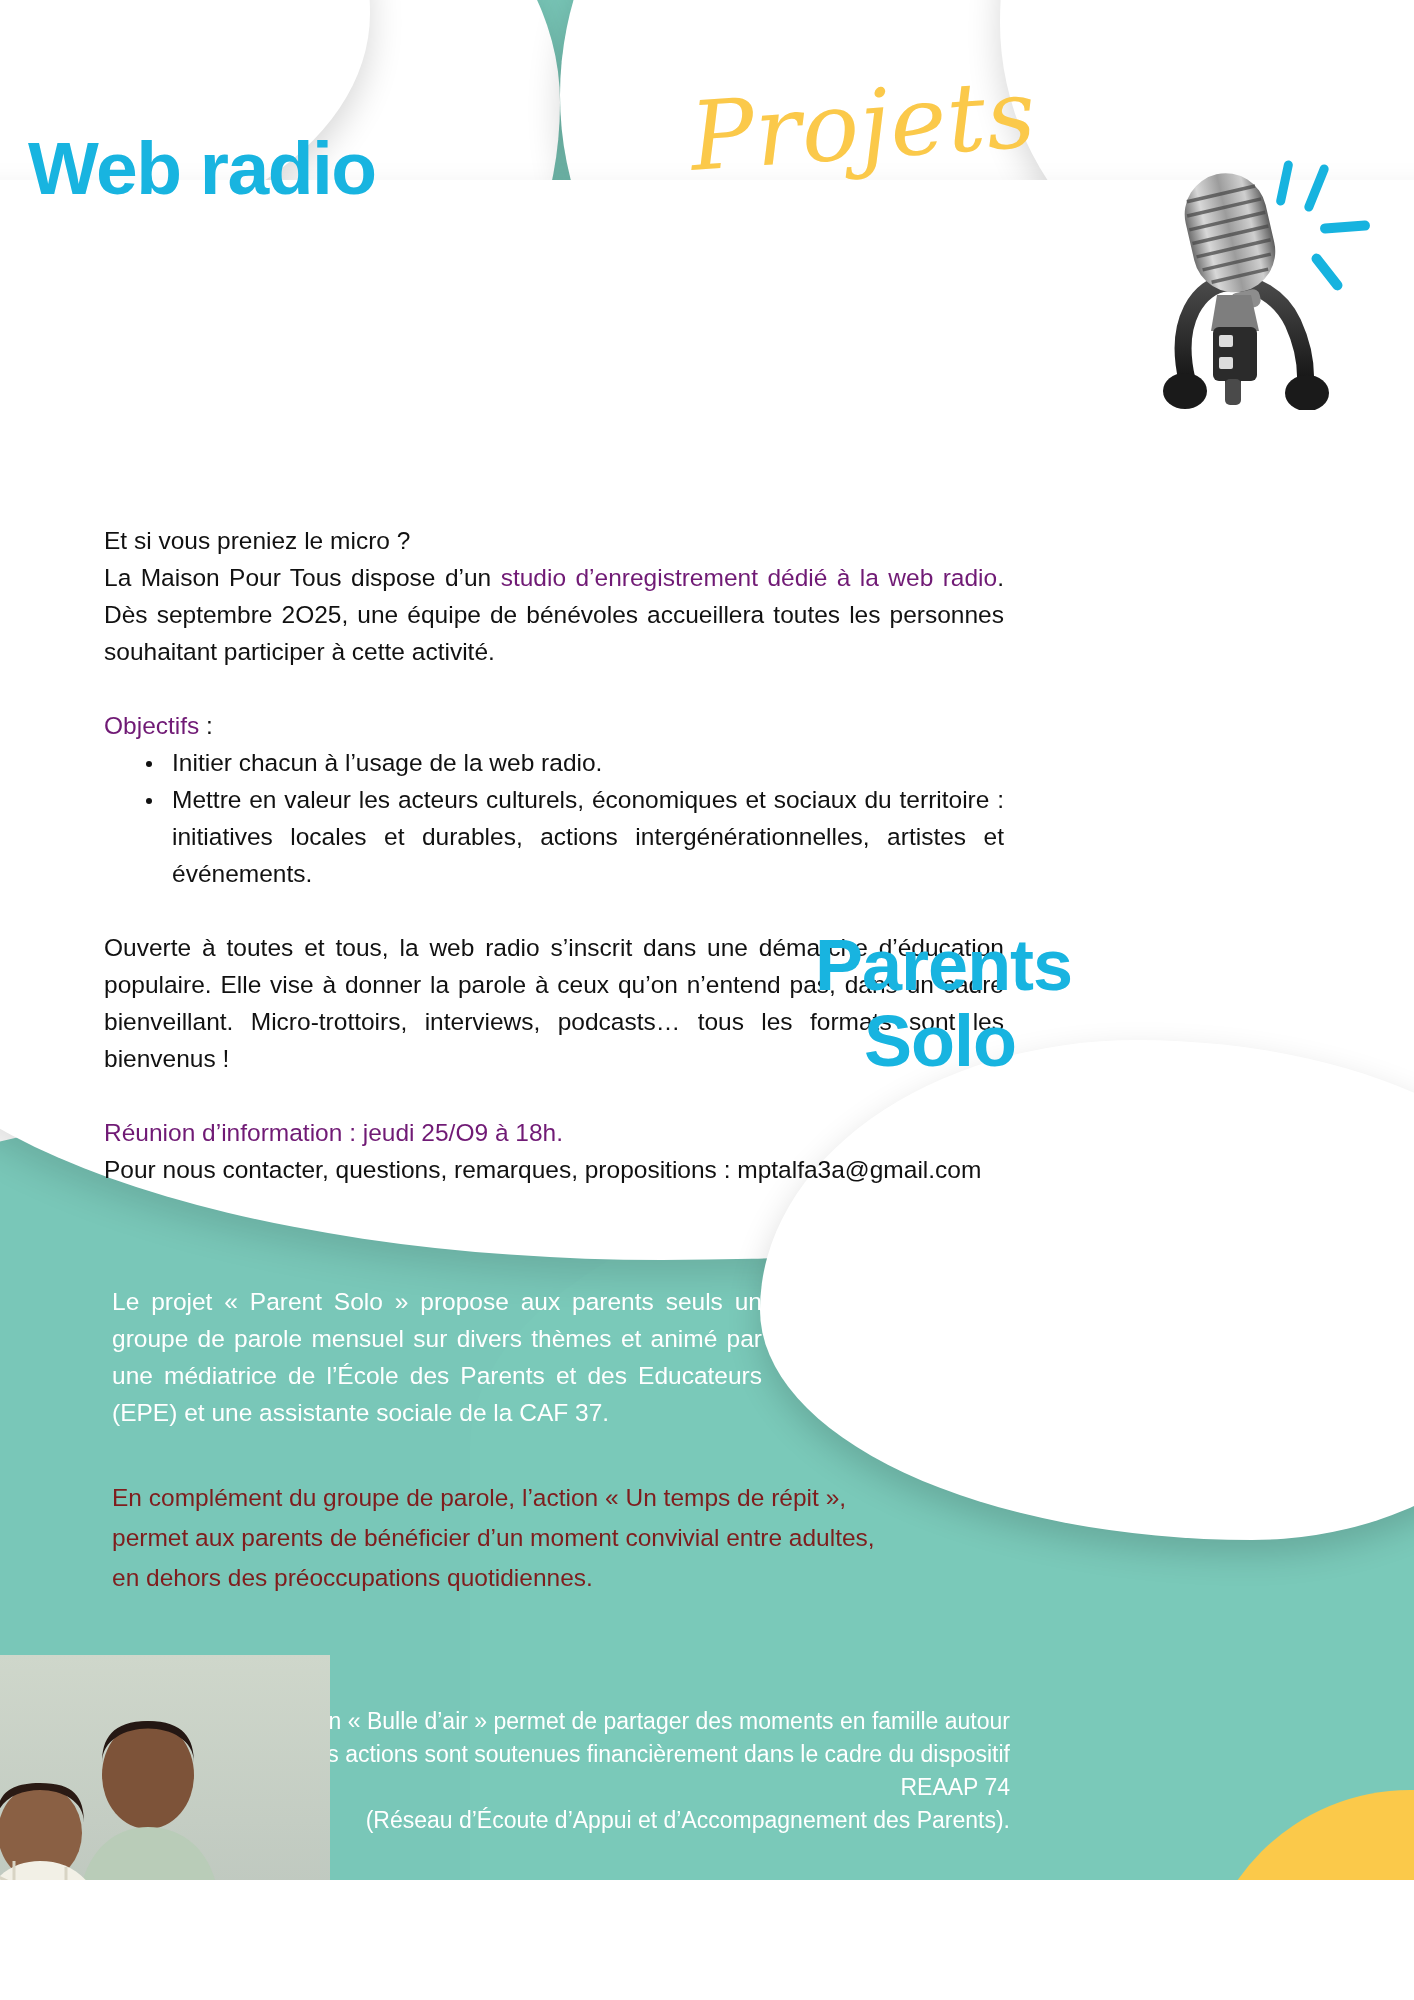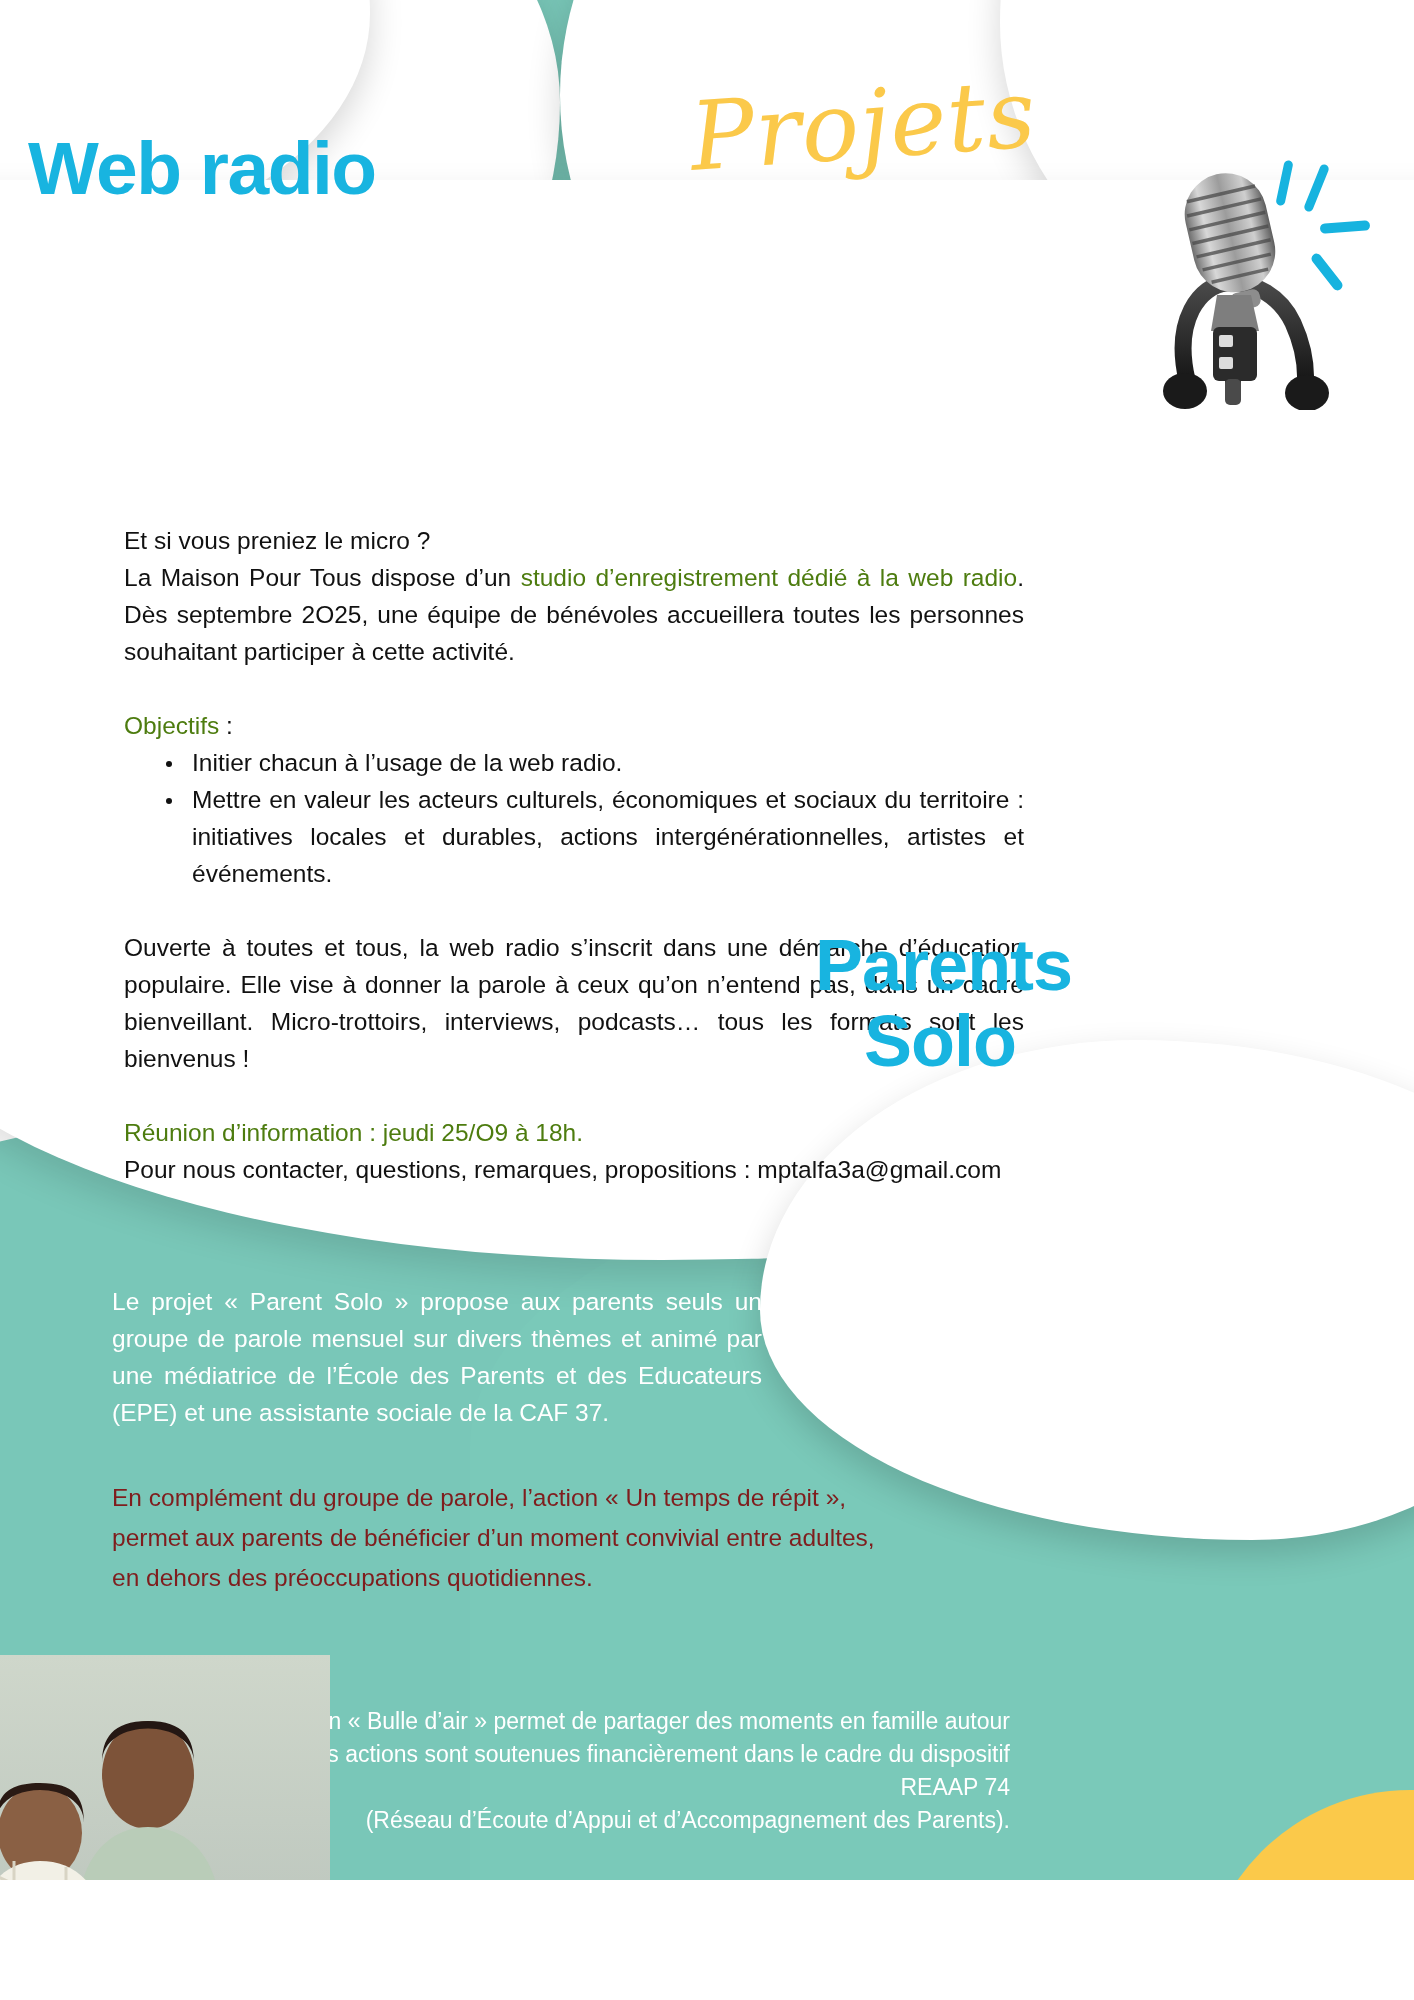--- a/index.html
+++ b/index.html
@@ -195,31 +195,31 @@
   .spark {
     position: absolute;
     z-index: 11;
     background: #17b3df;
     border-radius: 6px;
   }
 
   
   .wr-text {
     position: absolute;
-    left: 124px;
+    left: 104px;
     top: 522px;
     width: 900px;
     z-index: 10;
     color: #111111;
     font-size: 24.5px;
     line-height: 37px;
   }
   .wr-text p { margin: 0; }
   .justified { text-align: justify; text-justify: inter-word; }
-  .accent { color: #4d7c0f; }
+  .accent { color: #701a75; }
   .spacer { height: 37px; }
 
   ul.objectifs {
     margin: 0 0 0 38px;
     padding: 0;
     list-style: none;
   }
   ul.objectifs li {
     position: relative;
     padding-left: 30px;

